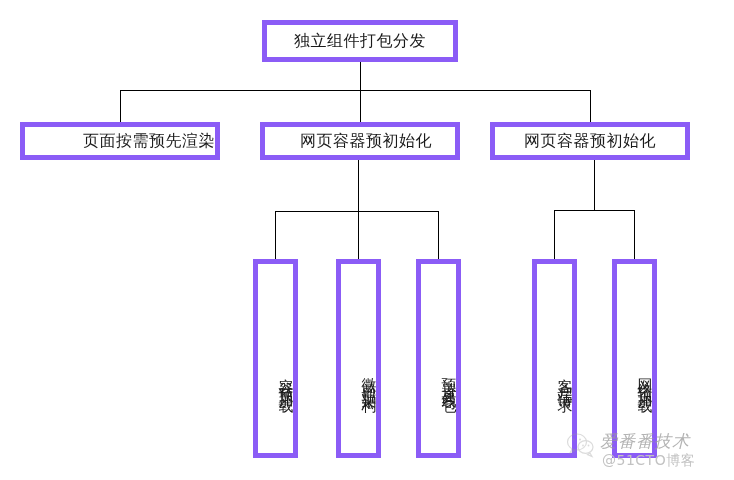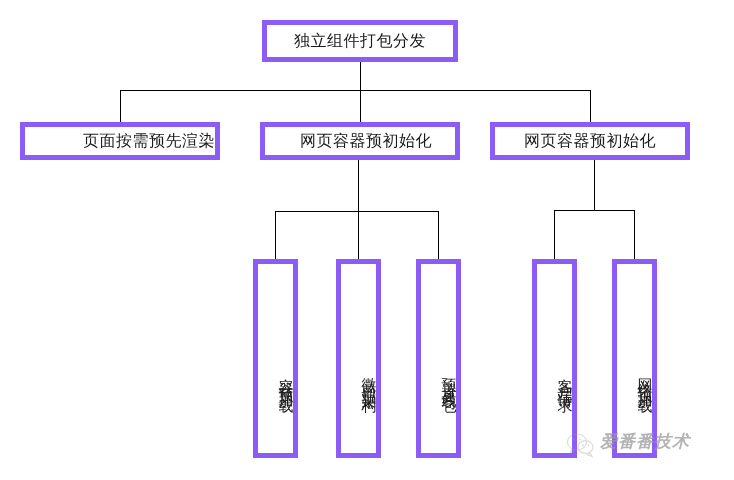--- a/index.html
+++ b/index.html
@@ -69,21 +69,21 @@
     width: 30px;
     height: 26px;
     opacity: 0.35;
   }
   #wm-brand {
     position: absolute;
     left: 34px;
     top: 0px;
     font-size: 17px;
     font-style: italic;
-    font-weight: bold;
+    font-weight: normal;
     color: #9a9a9a;
     opacity: 0.75;
     letter-spacing: 1px;
     white-space: nowrap;
   }
   #wm-sub {
     position: absolute;
     left: 36px;
     top: 22px;
     font-size: 14px;
@@ -155,15 +155,16 @@
       <ellipse cx="11" cy="10" rx="9.5" ry="8" fill="none" stroke="#9a9a9a" stroke-width="1.2"></ellipse>
       <path d="M6 17 L4 21 L8.5 18.6 Z" fill="none" stroke="#9a9a9a" stroke-width="1.2"></path>
       <circle cx="7.5" cy="7.5" r="1.1" fill="#9a9a9a"></circle>
       <circle cx="14" cy="7.5" r="1.1" fill="#9a9a9a"></circle>
       <ellipse cx="19.5" cy="15" rx="7.5" ry="6.3" fill="none" stroke="#9a9a9a" stroke-width="1.2"></ellipse>
       <path d="M24 21 L26 24.5 L21.5 22.6 Z" fill="none" stroke="#9a9a9a" stroke-width="1.2"></path>
       <circle cx="17" cy="13.5" r="0.9" fill="#9a9a9a"></circle>
       <circle cx="22.5" cy="13.5" r="0.9" fill="#9a9a9a"></circle>
     </svg>
     <div id="wm-brand">爱番番技术</div>
+    <div id="wm-sub">@51CTO博客</div>
   </div>
 
 </div>
 
 </body></html>

